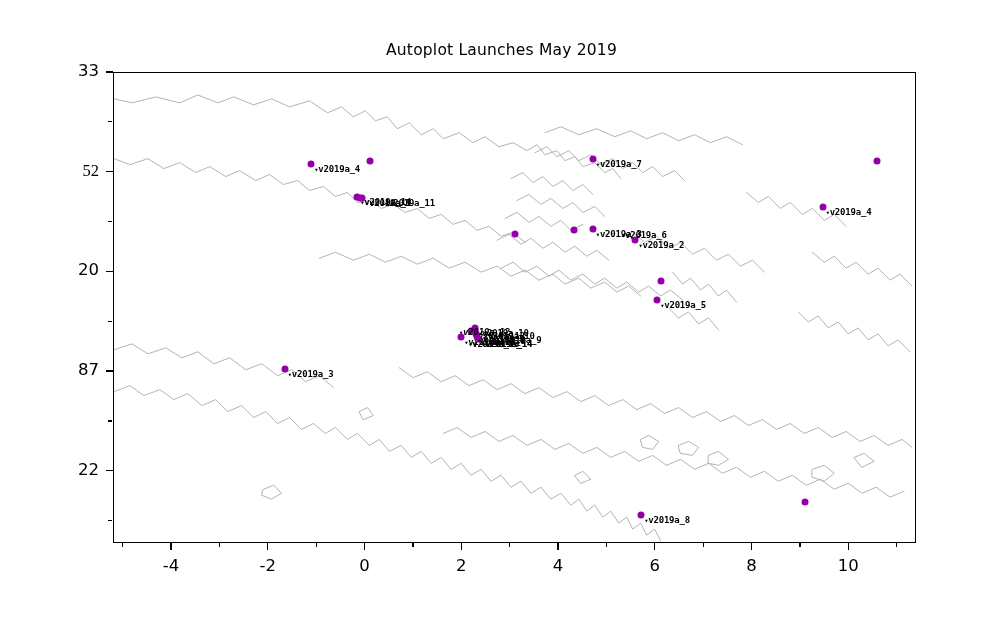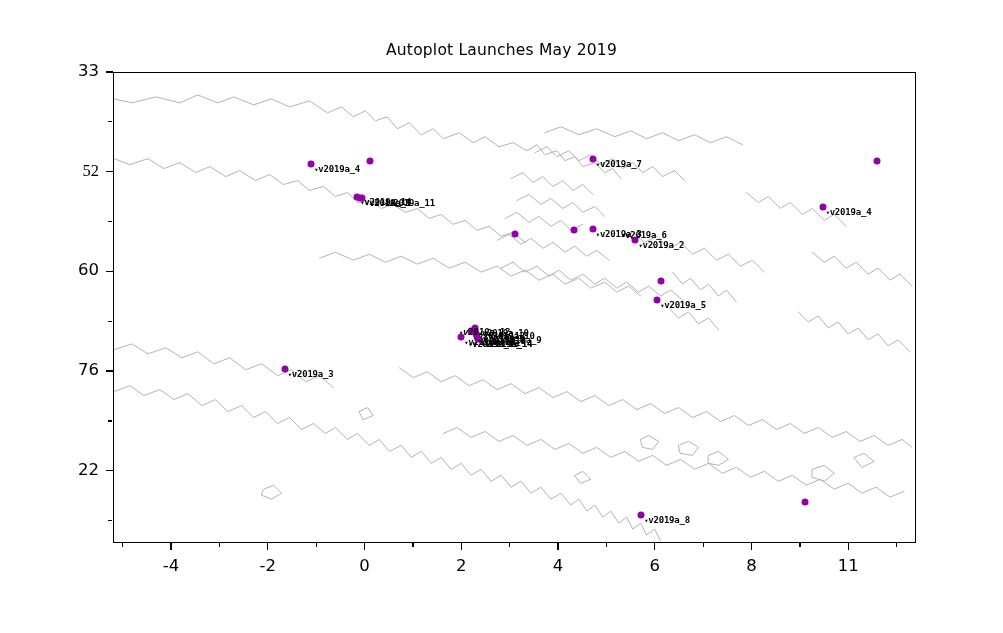--- a/index.html
+++ b/index.html
@@ -143,23 +143,23 @@
         <path d="M700 398 L712 394 L722 402 L712 410 L700 406 Z"></path>
         <path d="M742 386 L752 382 L762 390 L750 396 Z"></path>
       </g>
     </svg>
   </div>
 
   <div id="yaxis">
       <div class="tick ytick" style="left: 106px; top: 470.08px;"></div>
       <div class="ylabel" style="left: 33px; top: 461.73px; width: 66px;">22</div>
       <div class="tick ytick" style="left: 106px; top: 370.398px;"></div>
-      <div class="ylabel" style="left: 33px; top: 362.048px; width: 66px;">76</div>
+      <div class="ylabel" style="left: 33px; top: 362.048px; width: 66px;">87</div>
       <div class="tick ytick" style="left: 106px; top: 270.715px;"></div>
-      <div class="ylabel" style="left: 33px; top: 262.365px; width: 66px;">60</div>
+      <div class="ylabel" style="left: 33px; top: 262.365px; width: 66px;">20</div>
       <div class="tick ytick" style="left: 106px; top: 171.033px;"></div>
       <div class="ylabel" style="left: 33px; top: 162.683px; width: 66px; font-family: Liberation Serif, serif;">52</div>
       <div class="tick ytick" style="left: 106px; top: 71.35px;"></div>
       <div class="ylabel" style="left: 33px; top: 63px; width: 66px;">33</div>
       <div class="tick ytick minor" style="left: 108px; top: 519.921px;"></div>
       <div class="tick ytick minor" style="left: 108px; top: 420.239px;"></div>
       <div class="tick ytick minor" style="left: 108px; top: 320.556px;"></div>
       <div class="tick ytick minor" style="left: 108px; top: 220.874px;"></div>
       <div class="tick ytick minor" style="left: 108px; top: 121.191px;"></div>
     </div>
@@ -172,21 +172,21 @@
       <div class="xlabel" style="left: 364.542px; top: 558px;">0</div>
       <div class="tick xtick" style="left: 460.639px; top: 543px;"></div>
       <div class="xlabel" style="left: 461.289px; top: 558px;">2</div>
       <div class="tick xtick" style="left: 557.386px; top: 543px;"></div>
       <div class="xlabel" style="left: 558.036px; top: 558px;">4</div>
       <div class="tick xtick" style="left: 654.133px; top: 543px;"></div>
       <div class="xlabel" style="left: 654.783px; top: 558px;">6</div>
       <div class="tick xtick" style="left: 750.88px; top: 543px;"></div>
       <div class="xlabel" style="left: 751.53px; top: 558px;">8</div>
       <div class="tick xtick" style="left: 847.627px; top: 543px;"></div>
-      <div class="xlabel" style="left: 848.277px; top: 558px;">11</div>
+      <div class="xlabel" style="left: 848.277px; top: 558px;">10</div>
       <div class="tick xtick minor" style="left: 122.025px; top: 543px;"></div>
       <div class="tick xtick minor" style="left: 218.772px; top: 543px;"></div>
       <div class="tick xtick minor" style="left: 315.519px; top: 543px;"></div>
       <div class="tick xtick minor" style="left: 412.266px; top: 543px;"></div>
       <div class="tick xtick minor" style="left: 509.013px; top: 543px;"></div>
       <div class="tick xtick minor" style="left: 605.76px; top: 543px;"></div>
       <div class="tick xtick minor" style="left: 702.507px; top: 543px;"></div>
       <div class="tick xtick minor" style="left: 799.254px; top: 543px;"></div>
       <div class="tick xtick minor" style="left: 896.001px; top: 543px;"></div>
     </div>

